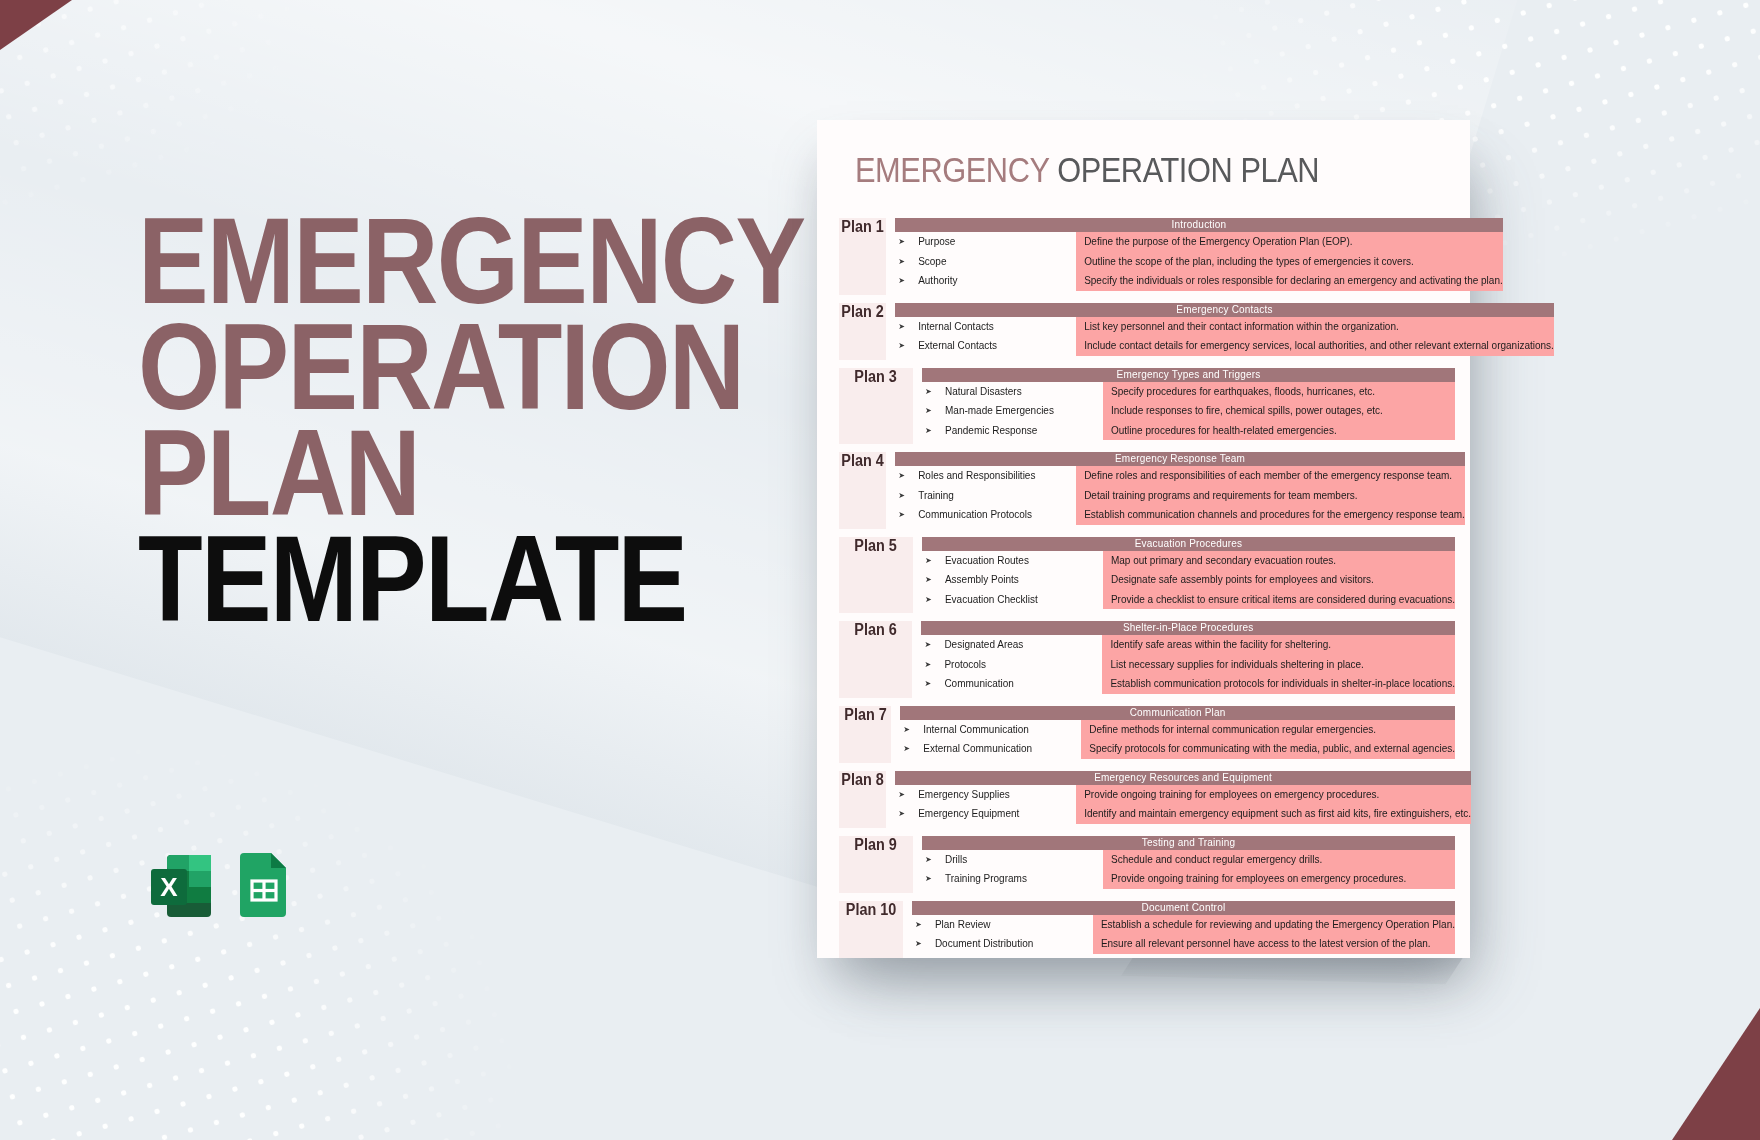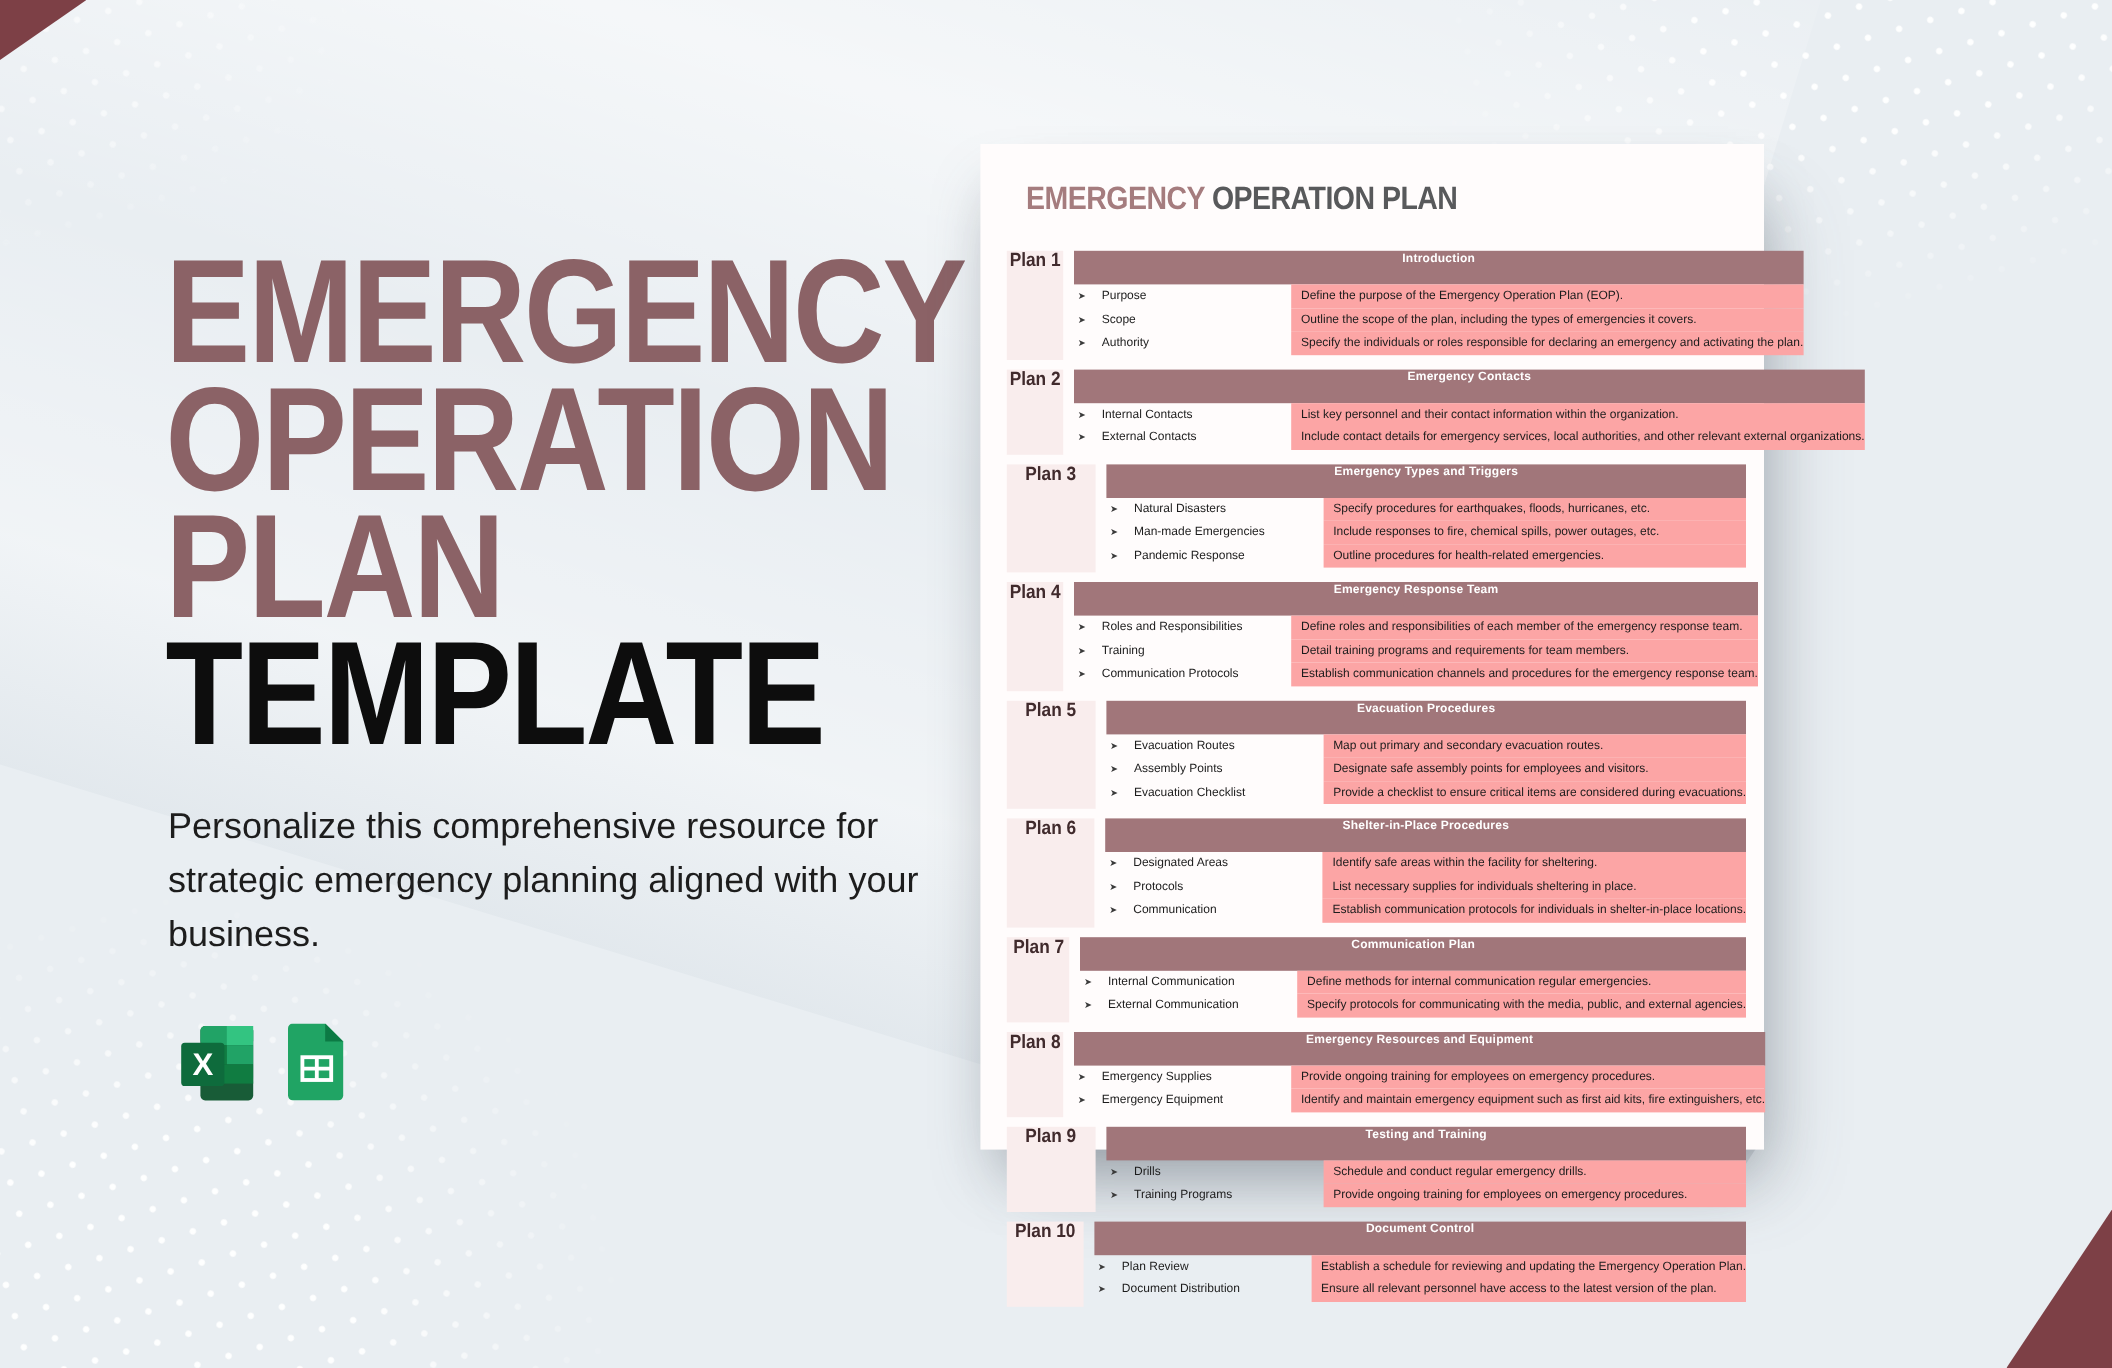--- a/index.html
+++ b/index.html
@@ -34,32 +34,32 @@
   .hero-title .line{display:block;transform:scaleX(.86);transform-origin:0 0;color:#8b6266;}
   .hero-title .line.black{color:#0d0d0d;}
   .hero-desc{position:absolute;left:140px;top:666px;width:690px;font-size:30px;line-height:45px;color:#1d1d1d;}
   .format-icons{position:absolute;left:148px;top:853px;display:flex;align-items:flex-start;gap:26px;}
 
   
   .card-curl{position:absolute;left:1130px;top:944px;width:330px;height:36px;
     background:linear-gradient(to bottom,#c6ccd2,#e2e7eb);transform:skewX(-32deg) rotate(1.5deg);}
   .card{position:absolute;left:817px;top:120px;width:653px;height:838px;background:#fffcfc;
     box-shadow:0 30px 50px -12px rgba(85,95,105,.40),25px 40px 60px -18px rgba(85,95,105,.30);}
-  .doc-title{margin:30px 0 0 38px;font-size:27px;font-weight:bold;letter-spacing:-.5px;white-space:nowrap;}
+  .doc-title{margin:30px 0 0 38px;font-size:35px;font-weight:normal;letter-spacing:-.5px;white-space:nowrap;}
   .doc-title .inner{display:inline-block;transform:scaleX(.88);transform-origin:0 50%;}
   .doc-title .t1{color:#a57c7e;}
   .doc-title .t2{color:#58595b;}
 
   .plan-table{margin:28px 15px 0 22px;}
   .plan-group{display:flex;margin-bottom:8px;}
   .plan-label-cell{width:74px;margin-right:9px;background:#f9eded;display:flex;align-items:flex-start;justify-content:center;}
   .plan-label-cell span{font-size:16px;font-weight:bold;color:#402a2c;transform:scaleX(.9);white-space:nowrap;}
   .group-content{flex:1;padding-bottom:4px;}
-  .section-bar{height:28px;line-height:13px;background:#a1767a;color:#ffffff;font-size:10px;
-    font-weight:bold;text-align:center;letter-spacing:.2px;}
+  .section-bar{height:14px;line-height:13px;background:#a1767a;color:#ffffff;font-size:10px;
+    font-weight:normal;text-align:center;letter-spacing:.2px;}
   .t-row{display:flex;height:19.5px;line-height:19.5px;font-size:10px;color:#1c1c1c;}
   .t-row .arrow{width:20px;padding-left:3px;color:#3a3a3a;font-size:8px;flex:none;}
   .t-row .topic{width:158px;flex:none;white-space:nowrap;overflow:hidden;}
   .t-row .desc{flex:1;background:#fca5a5;padding-left:8px;white-space:nowrap;overflow:hidden;}
 </style>
 </head>
 <body>
 
 <div class="stage">
 
@@ -71,21 +71,20 @@
   <div class="corner corner-tl"></div>
   <div class="corner corner-br"></div>
 
   <div class="hero-title">
     <span class="line">EMERGENCY</span>
     <span class="line">OPERATION</span>
     <span class="line">PLAN</span>
     <span class="line black">TEMPLATE</span>
   </div>
 
-  <div class="hero-desc">Personalize this comprehensive resource for strategic emergency planning aligned with your business.</div>
 
   <div class="format-icons">
     <span style="display:inline-block;">
       <svg width="66" height="66" viewBox="0 0 66 66">
         <rect x="19" y="2" width="44" height="62" rx="4" fill="#185c37"></rect>
         <rect x="19" y="2" width="44" height="16" rx="4" fill="#21a366"></rect>
         <rect x="41" y="2" width="22" height="16" fill="#33c481"></rect>
         <rect x="19" y="18" width="22" height="16" fill="#107c41"></rect>
         <rect x="41" y="18" width="22" height="16" fill="#21a366"></rect>
         <rect x="19" y="34" width="44" height="16" fill="#107c41"></rect>

